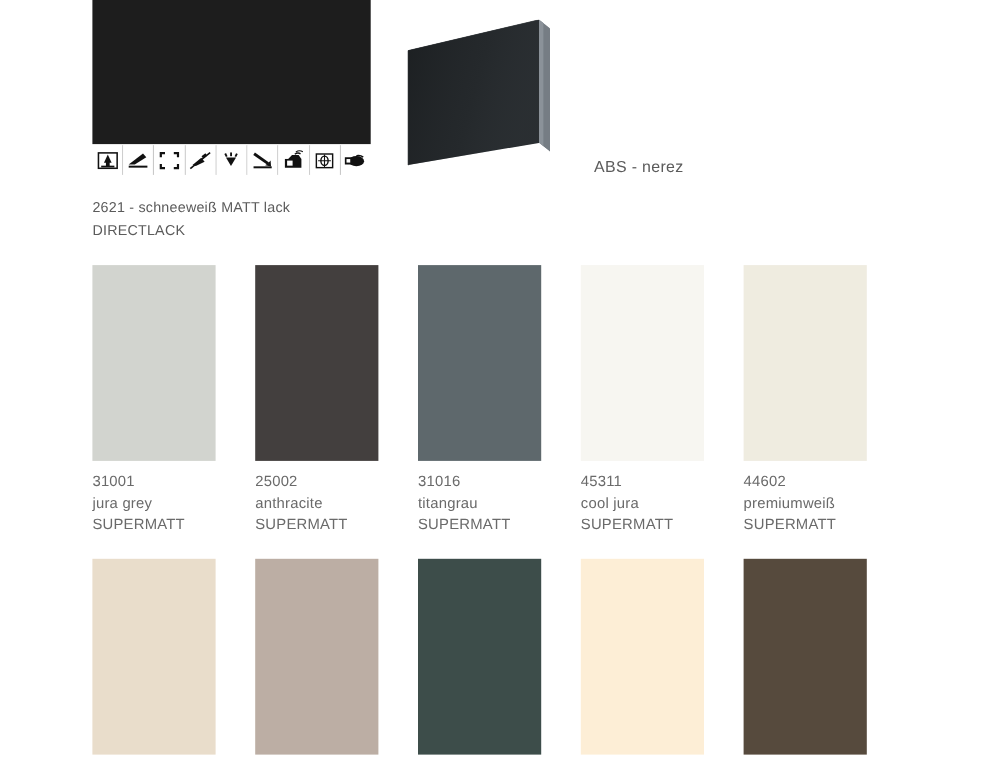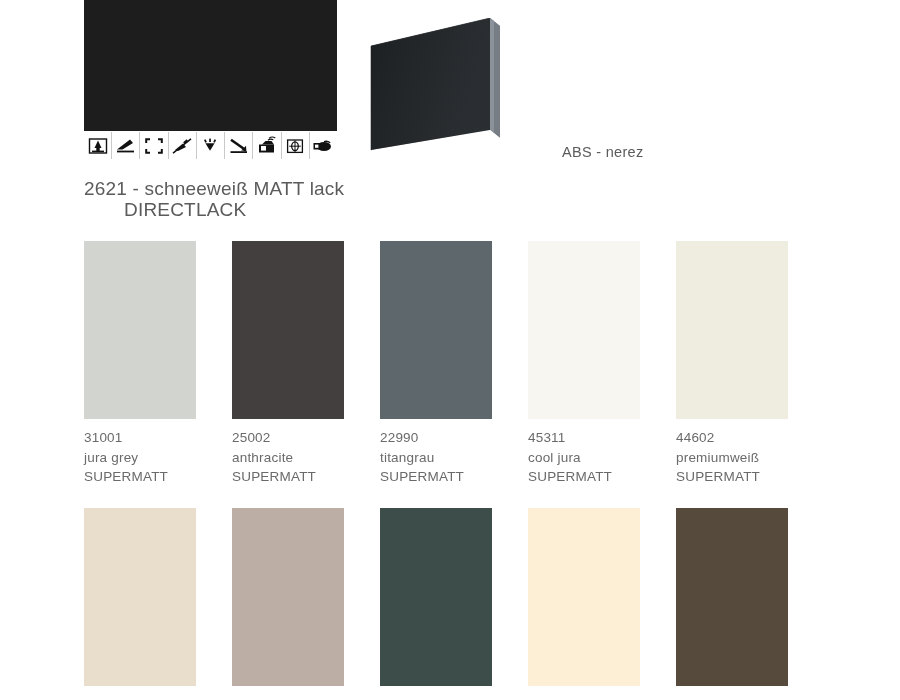--- a/index.html
+++ b/index.html
@@ -53,38 +53,38 @@
   }
   .icon-cell:last-child { border-right: none; }
   .icon-cell svg { display: block; }
 
   
   .decor-title {
     position: absolute;
     left: 84px;
     top: 178px;
     width: 420px;
-    font-size: 19px;
+    font-size: 13px;
     line-height: 21px;
     color: #5b5b5b;
     letter-spacing: 0.2px;
   }
-  .decor-title .line2 { display: block; margin-left: 40px; }
+  .decor-title .line2 { display: block; }
 
   
   .abs-sample {
     position: absolute;
     left: 368px;
     top: 18px;
     width: 140px;
     height: 140px;
   }
   .abs-caption {
     position: absolute;
-    left: 562px;
+    left: 540px;
     top: 142px;
     font-size: 14.5px;
     line-height: 20px;
     color: #5b5b5b;
     letter-spacing: 0.3px;
     white-space: nowrap;
   }
 
   
   .swatch-grid {
@@ -257,21 +257,21 @@
         <div class="swatch-label">
           <span class="code">25002</span>
           <span class="name">anthracite</span>
           <span class="finish">SUPERMATT</span>
         </div>
       </div>
 
       <div class="swatch-cell">
         <span class="swatch-chip" style="background: rgb(94, 104, 108);"></span>
         <div class="swatch-label">
-          <span class="code">22990</span>
+          <span class="code">31016</span>
           <span class="name">titangrau</span>
           <span class="finish">SUPERMATT</span>
         </div>
       </div>
 
       <div class="swatch-cell">
         <span class="swatch-chip" style="background: rgb(247, 246, 241);"></span>
         <div class="swatch-label">
           <span class="code">45311</span>
           <span class="name">cool jura</span>

